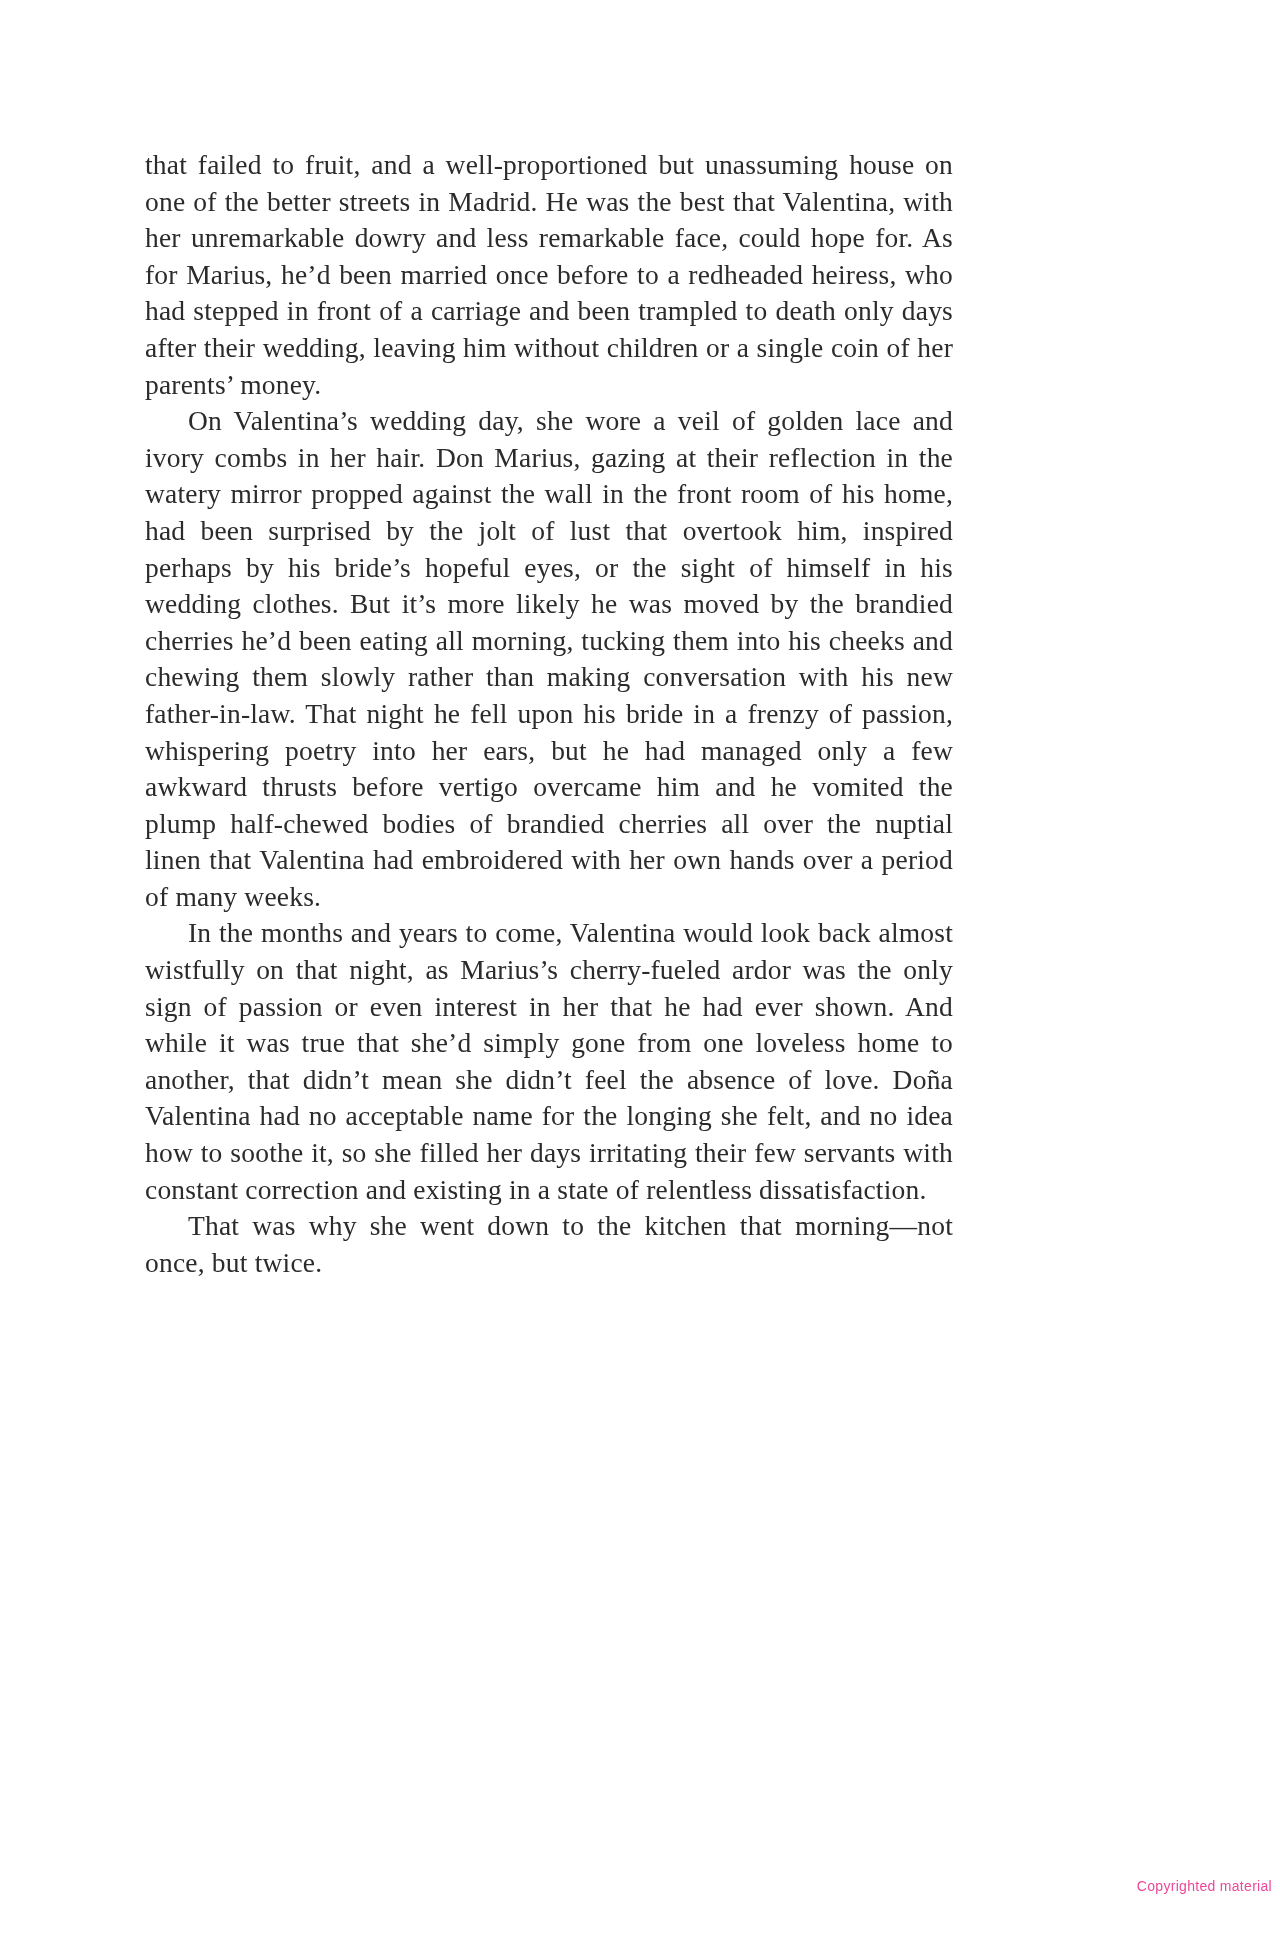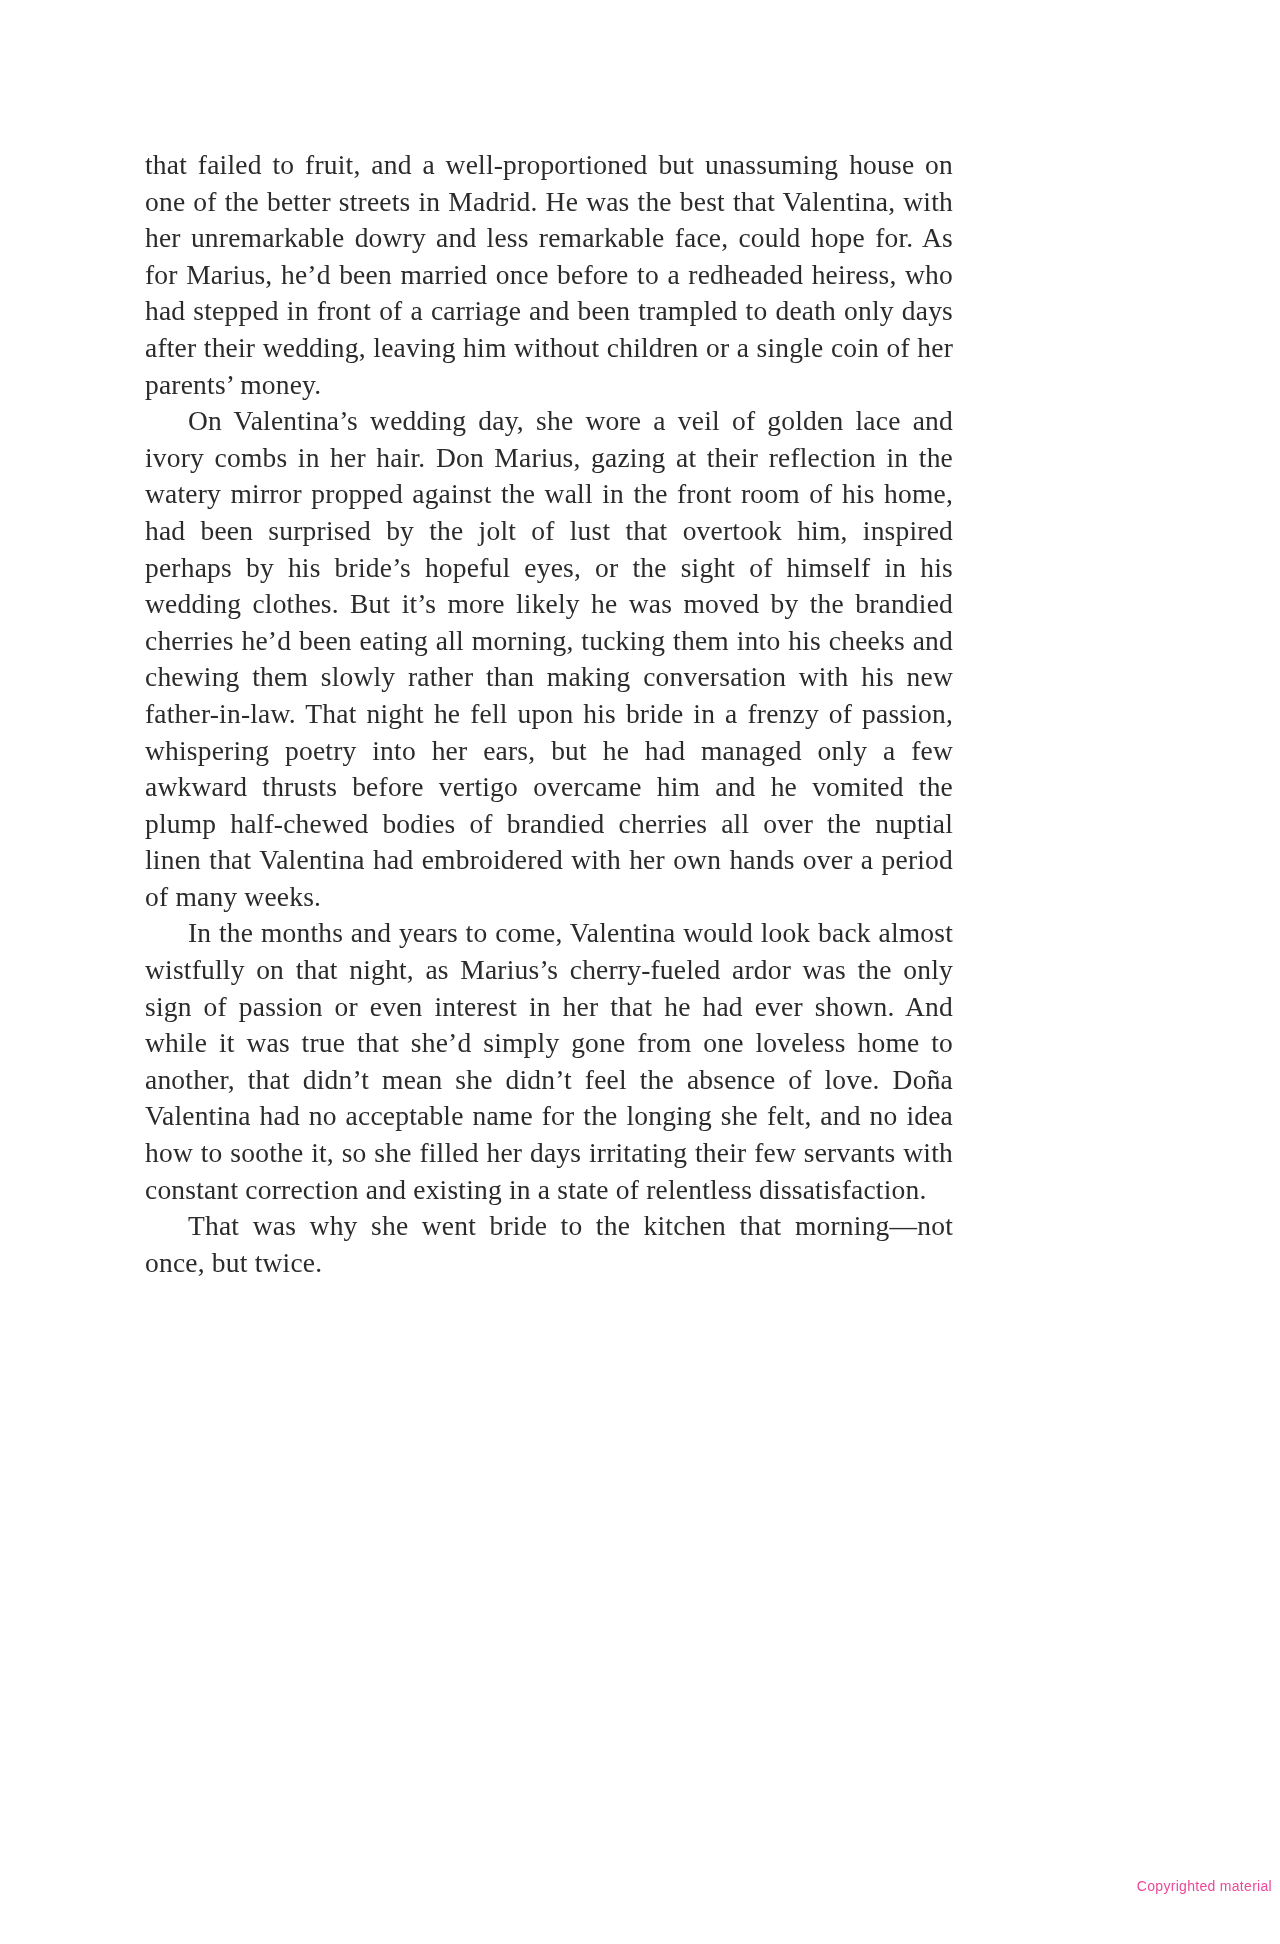--- a/index.html
+++ b/index.html
@@ -48,18 +48,18 @@
 </style>
 </head>
 <body>
 
 <div class="page">
 
   <div class="text-block">
     <p class="para">that failed to fruit, and a well-proportioned but unassuming house on one of the better streets in Madrid. He was the best that Valentina, with her unremarkable dowry and less remarkable face, could hope for. As for Marius, he’d been married once before to a redheaded heiress, who had stepped in front of a carriage and been trampled to death only days after their wedding, leaving him without children or a single coin of her parents’ money.</p>
     <p class="para indent">On Valentina’s wedding day, she wore a veil of golden lace and ivory combs in her hair. Don Marius, gazing at their reflection in the watery mirror propped against the wall in the front room of his home, had been surprised by the jolt of lust that overtook him, inspired perhaps by his bride’s hopeful eyes, or the sight of himself in his wedding clothes. But it’s more likely he was moved by the brandied cherries he’d been eating all morning, tucking them into his cheeks and chewing them slowly rather than making conversation with his new father-in-law. That night he fell upon his bride in a frenzy of passion, whispering poetry into her ears, but he had managed only a few awkward thrusts before vertigo overcame him and he vomited the plump half-chewed bodies of brandied cherries all over the nuptial linen that Valentina had embroidered with her own hands over a period of many weeks.</p>
     <p class="para indent">In the months and years to come, Valentina would look back almost wistfully on that night, as Marius’s cherry-fueled ardor was the only sign of passion or even interest in her that he had ever shown. And while it was true that she’d simply gone from one loveless home to another, that didn’t mean she didn’t feel the absence of love. Doña Valentina had no acceptable name for the longing she felt, and no idea how to soothe it, so she filled her days irritating their few servants with constant correction and existing in a state of relentless dissatisfaction.</p>
-    <p class="para indent">That was why she went bride to the kitchen that morning—not once, but twice.</p>
+    <p class="para indent">That was why she went down to the kitchen that morning—not once, but twice.</p>
   </div>
 
   <div class="watermark">Copyrighted material</div>
 
 </div>
 
 </body></html>

